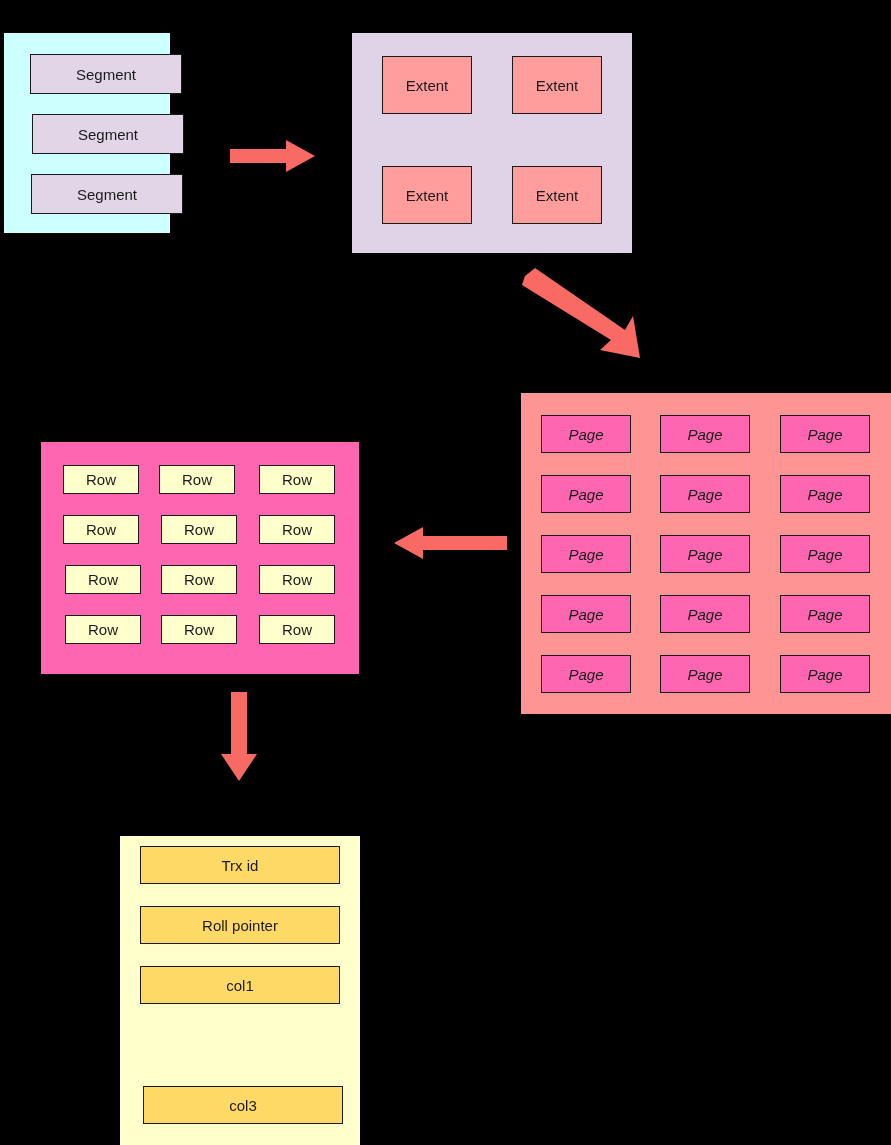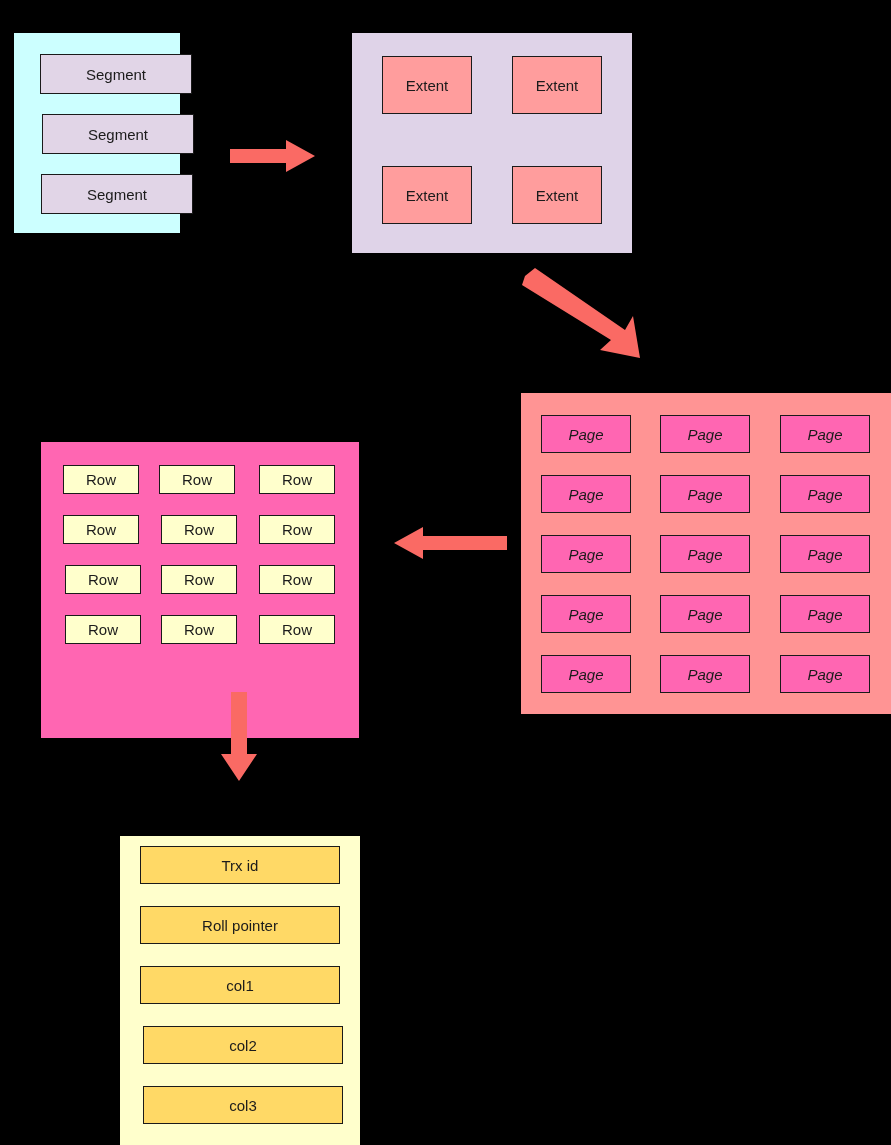--- a/index.html
+++ b/index.html
@@ -26,21 +26,21 @@
     display: flex;
     align-items: center;
     justify-content: center;
     color: #1b1b1b;
     font-size: 15px;
     line-height: 1;
     white-space: nowrap;
   }
   
   #segment-container {
-    left: 14px; top: 33px; width: 166px; height: 200px;
+    left: 4px; top: 33px; width: 166px; height: 200px;
     background: #CCFFFF;
   }
   .segment-box {
     background: #E1D5E7;
     width: 152px; height: 40px;
   }
   
   #extent-container {
     left: 320px; top: 33px; width: 280px; height: 220px;
     background: #DFD3E8;
@@ -54,21 +54,21 @@
   #page-container {
     left: 521px; top: 393px; width: 370px; height: 321px;
     background: #FF9494;
   }
   .page-box {
     background: #FF66B2;
     width: 90px; height: 38px; font-style: italic;
   }
   
   #row-container {
-    left: 41px; top: 442px; width: 318px; height: 296px;
+    left: 41px; top: 442px; width: 318px; height: 232px;
     background: #FF66B2;
   }
   .row-box {
     background: #FFFFCC;
     width: 76px; height: 29px;
   }
   
   #record-container {
     left: 120px; top: 836px; width: 240px; height: 309px;
     background: #FFFFCC;
@@ -210,23 +210,20 @@
   <div class="container" id="record-container">
     <div class="node record-box" style="left:20px; top:70px;">
       <span>Roll pointer</span>
       </div>
     <div class="node record-box" style="left:20px; top:10px;">
       <span>Trx id</span>
       </div>
     <div class="node record-box" style="left:20px; top:130px;align-items:center;">
       <span>col1</span>
       </div>
-    <div class="node record-box" style="left:23px; top:190px;">
-      <span>col2</span>
-      </div>
     <div class="node record-box" style="left:23px; top:250px;">
       <span>col3</span>
       </div>
   </div>
 
   <div class="arrow" style="left:230px; top:138px; width:86px; height:36px;">
     <svg width="86" height="36" viewBox="0 0 86 36">
       <polygon points="0,11 56,11 56,2 85,18 56,34 56,25 0,25" fill="#FA6A64"></polygon>
     </svg>
   </div>

